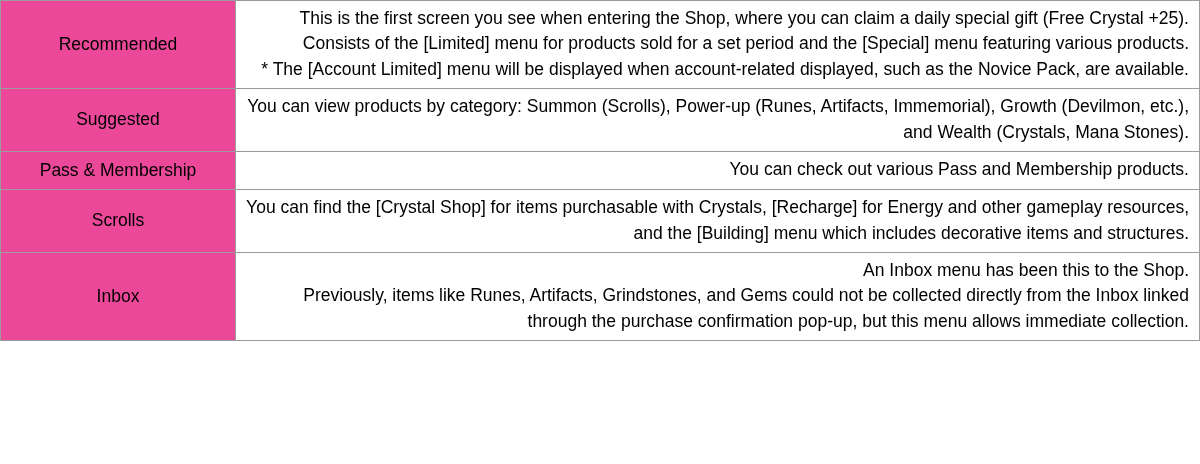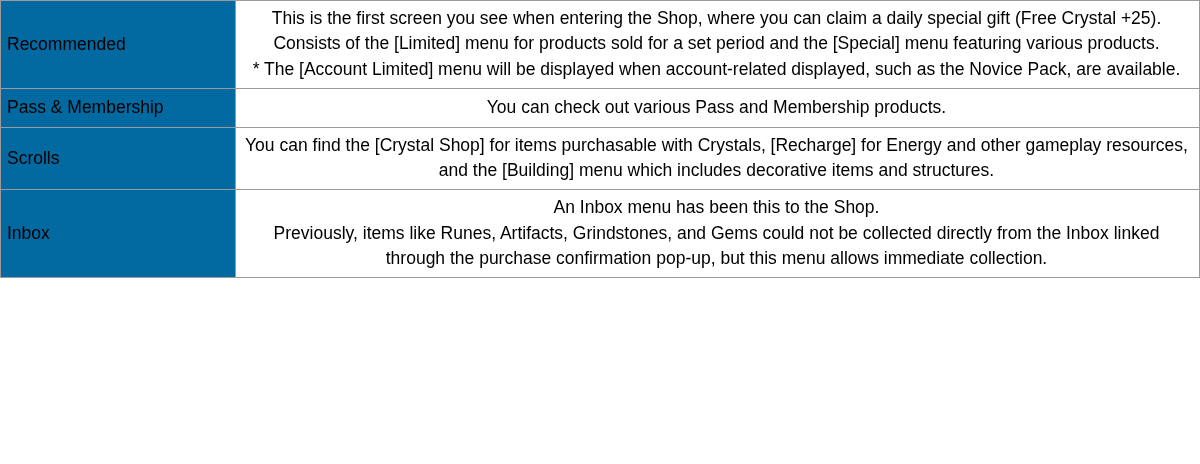--- a/index.html
+++ b/index.html
@@ -20,26 +20,27 @@
     table-layout: fixed;
   }
   table.shop-table td {
     border: 1px solid #9b9b9b;
     vertical-align: middle;
     font-size: 17.5px;
     line-height: 1.45;
   }
   td.label-cell {
     width: 222px;
-    background: #0369a1;
+    background: #ec4899;
+    text-align: center;
     padding: 6px 6px;
   }
   td.desc-cell {
     background: #ffffff;
-    text-align: center;
+    text-align: right;
     padding: 5px 10px 6px 8px;
     vertical-align: top;
   }
   td.desc-cell .line {
     display: block;
     white-space: normal;
   }
   
   table.shop-table tr:first-child td { border-top: 1px solid #9b9b9b; }
 </style>
@@ -51,20 +52,26 @@
 
     <tr>
       <td class="label-cell">Recommended</td>
       <td class="desc-cell">
         <span class="line">This is the first screen you see when entering the Shop, where you can claim a daily special gift (Free Crystal +25).</span>
         <span class="line">Consists of the [Limited] menu for products sold for a set period and the [Special] menu featuring various products.</span>
         <span class="line">* The [Account Limited] menu will be displayed when account-related displayed, such as the Novice Pack, are available.</span>
       </td>
     </tr>
 
+    <tr>
+      <td class="label-cell">Suggested</td>
+      <td class="desc-cell">
+        <span class="line">You can view products by category: Summon (Scrolls), Power-up (Runes, Artifacts, Immemorial), Growth (Devilmon, etc.), and Wealth (Crystals, Mana Stones).</span>
+      </td>
+    </tr>
 
     <tr>
       <td class="label-cell">Pass &amp; Membership</td>
       <td class="desc-cell">
         <span class="line">You can check out various Pass and Membership products.</span>
       </td>
     </tr>
 
     <tr>
       <td class="label-cell">Scrolls</td>

